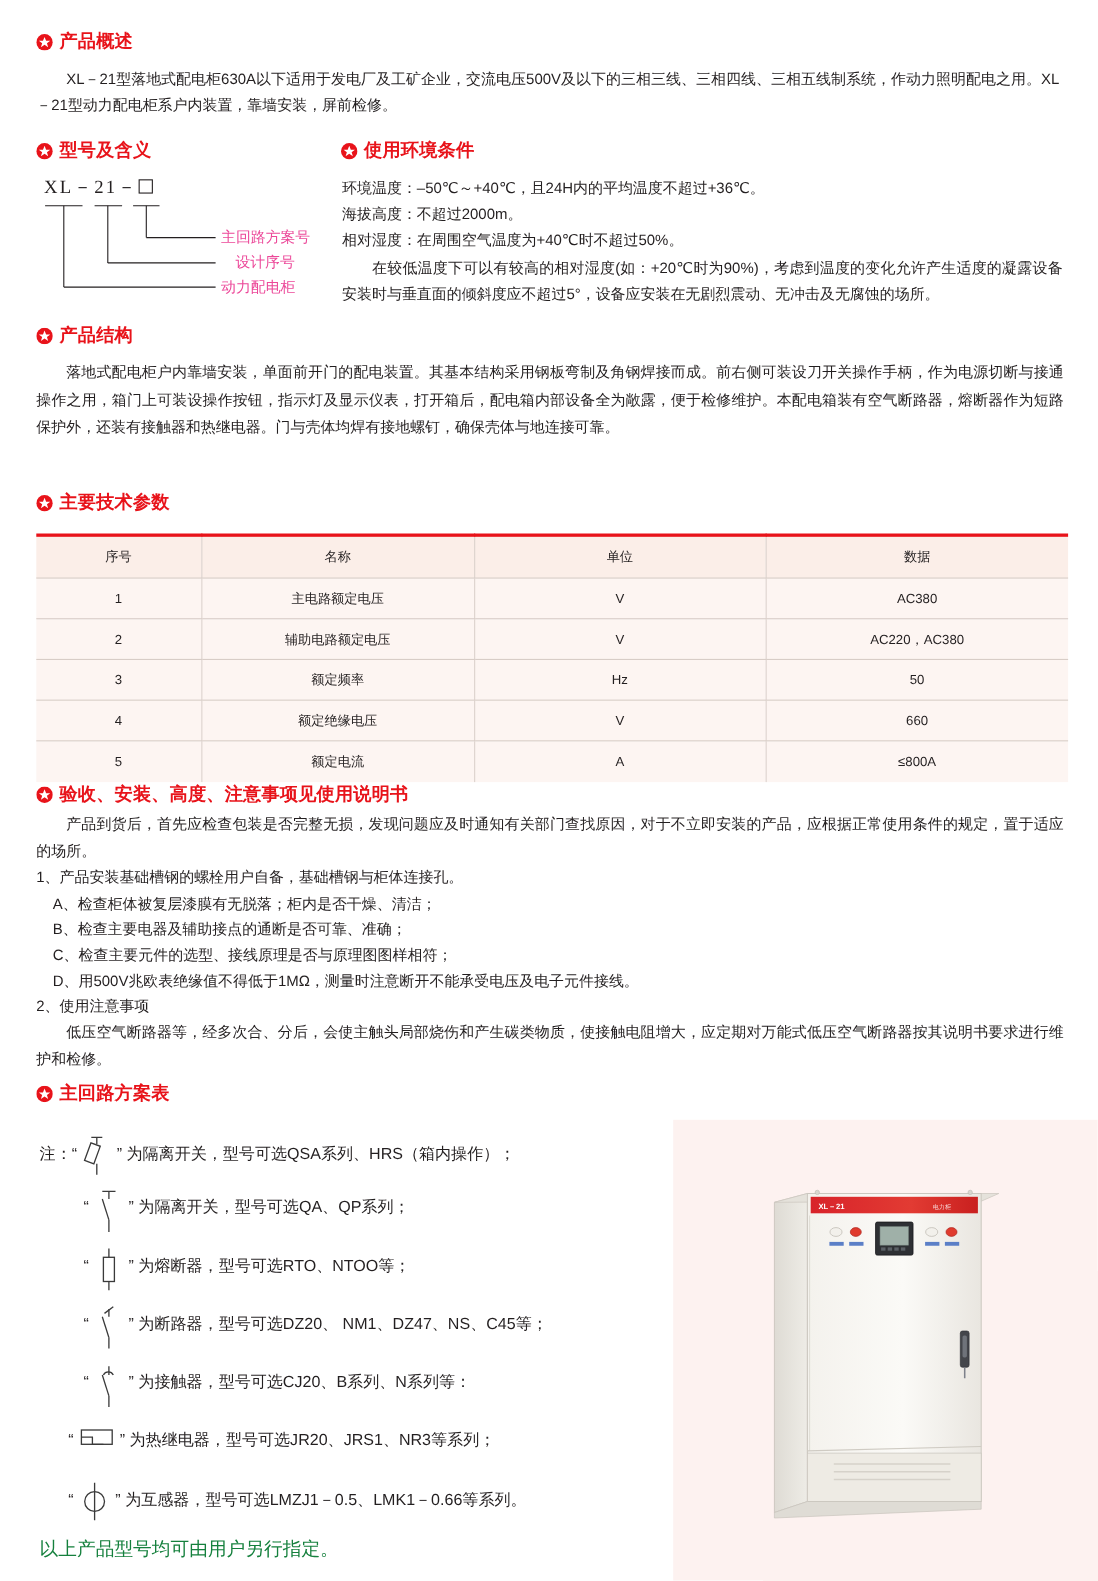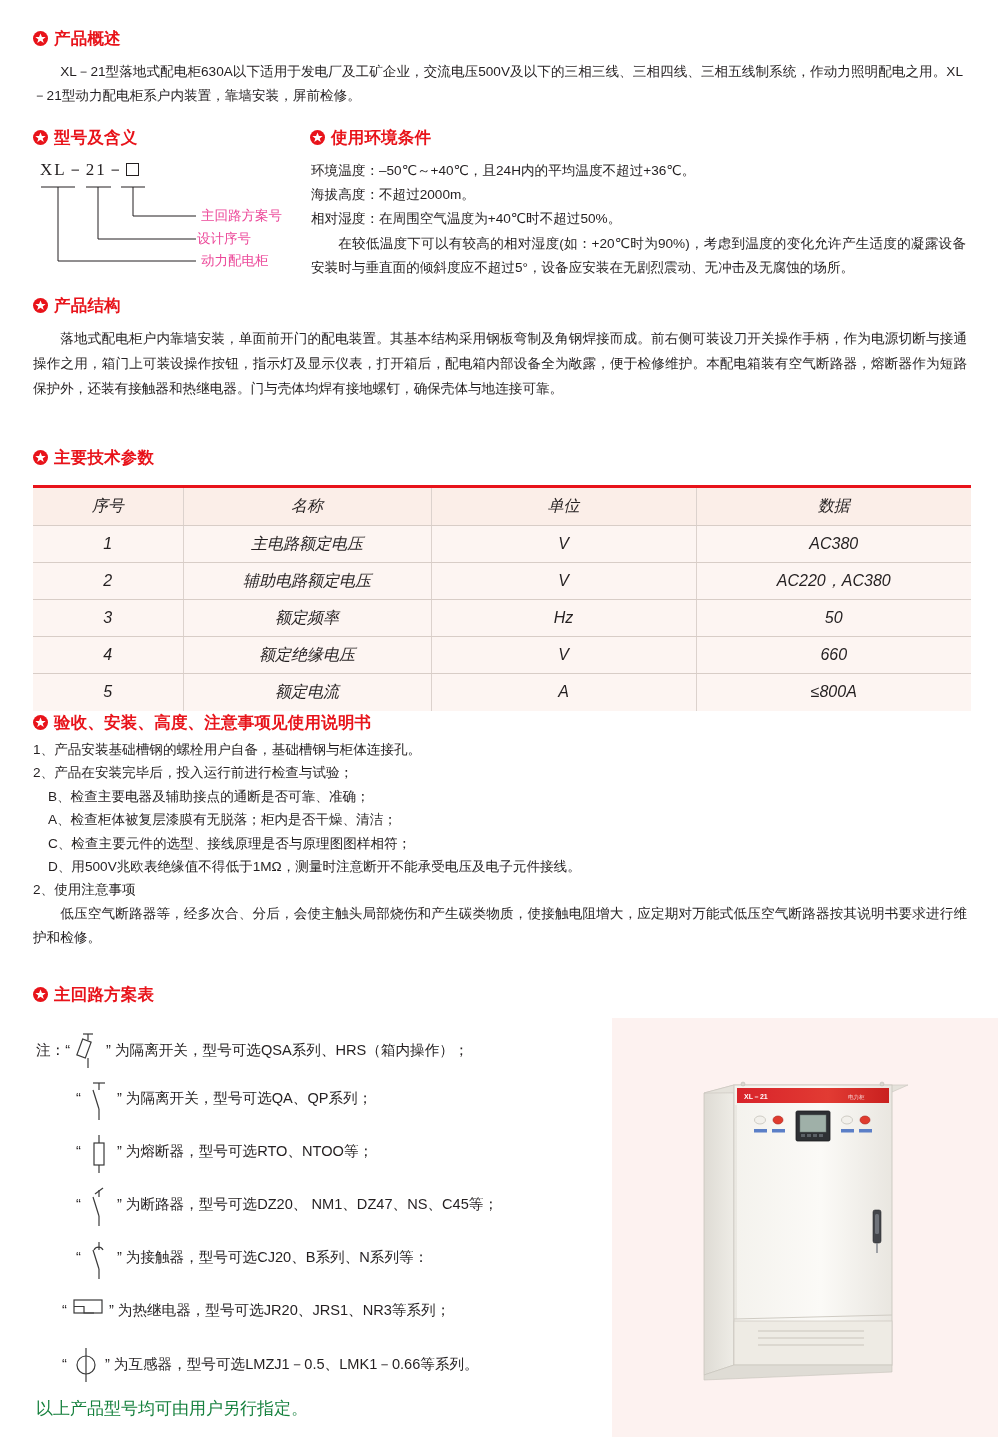--- a/index.html
+++ b/index.html
@@ -66,22 +66,21 @@
     color: #ec4899;
     white-space: nowrap;
   }
 
   
   .spec-table {
     border-collapse: collapse;
     width: 938px;
     table-layout: fixed;
     border-top: 3px solid #e8131a;
-    font-size: 16px;
-    font-style: italic;
+    font-size: 12px;
   }
   .spec-table th, .spec-table td {
     border-right: 1px solid #dcd2cd;
     border-bottom: 1px solid #d8cdc7;
     height: 37px;
     padding: 0 14px;
     font-weight: 400;
     color: #231f20;
     text-align: center;
     vertical-align: middle;
@@ -175,21 +174,21 @@
         <line x1="65" y1="31" x2="65" y2="83"></line>
         <line x1="25" y1="31" x2="25" y2="105"></line>
 
         <line x1="100" y1="60" x2="163" y2="60"></line>
         <line x1="65" y1="83" x2="163" y2="83"></line>
         <line x1="25" y1="105" x2="163" y2="105"></line>
       </g>
     </svg>
     <div class="model-labels">
       <div style="position:absolute; left:168px; top:53px;">主回路方案号</div>
-      <div style="position:absolute; left:164px; top:76px;">设计序号</div>
+      <div style="position:absolute; left:181px; top:76px;">设计序号</div>
       <div style="position:absolute; left:168px; top:98px;">动力配电柜</div>
     </div>
   </div>
 
   <div class="abs" style="left:310px; top:113px;">
     <div class="heading">
       <svg class="star-icon" viewBox="0 0 20 20">
         <circle cx="10" cy="10" r="10" fill="#e8131a"></circle>
         <polygon fill="#ffffff" points="10,3.4 11.9,8.1 16.9,8.1 12.9,11.2 14.4,16 10,13 5.6,16 7.1,11.2 3.1,8.1 8.1,8.1"></polygon>
       </svg>
@@ -279,25 +278,25 @@
     <div class="heading">
       <svg class="star-icon" viewBox="0 0 20 20">
         <circle cx="10" cy="10" r="10" fill="#e8131a"></circle>
         <polygon fill="#ffffff" points="10,3.4 11.9,8.1 16.9,8.1 12.9,11.2 14.4,16 10,13 5.6,16 7.1,11.2 3.1,8.1 8.1,8.1"></polygon>
       </svg>
       <span class="heading-text">验收、安装、高度、注意事项见使用说明书</span>
     </div>
   </div>
 
   <div class="abs" style="left:33px; top:722px; width:934px;">
+    <div class="para indent">产品到货后，首先应检查包装是否完整无损，发现问题应及时通知有关部门查找原因，对于不立即安装的产品，应根据正常使用条件的规定，置于适应的场所。</div>
     <div class="note-list">
       <div class="note-line">1、产品安装基础槽钢的螺栓用户自备，基础槽钢与柜体连接孔。</div>
-      <div class="note-line">2、产品在安装完毕后，投入运行前进行检查与试验；</div>
+      <div class="note-line note-sub">A、检查柜体被复层漆膜有无脱落；柜内是否干燥、清洁；</div>
       <div class="note-line note-sub">B、检查主要电器及辅助接点的通断是否可靠、准确；</div>
-      <div class="note-line note-sub">A、检查柜体被复层漆膜有无脱落；柜内是否干燥、清洁；</div>
       <div class="note-line note-sub">C、检查主要元件的选型、接线原理是否与原理图图样相符；</div>
       <div class="note-line note-sub">D、用500V兆欧表绝缘值不得低于1MΩ，测量时注意断开不能承受电压及电子元件接线。</div>
       <div class="note-line">2、使用注意事项</div>
     </div>
     <div class="para indent">低压空气断路器等，经多次合、分后，会使主触头局部烧伤和产生碳类物质，使接触电阻增大，应定期对万能式低压空气断路器按其说明书要求进行维护和检修。</div>
   </div>
 
   <div class="abs" style="left:33px; top:970px;">
     <div class="heading">
       <svg class="star-icon" viewBox="0 0 20 20">

